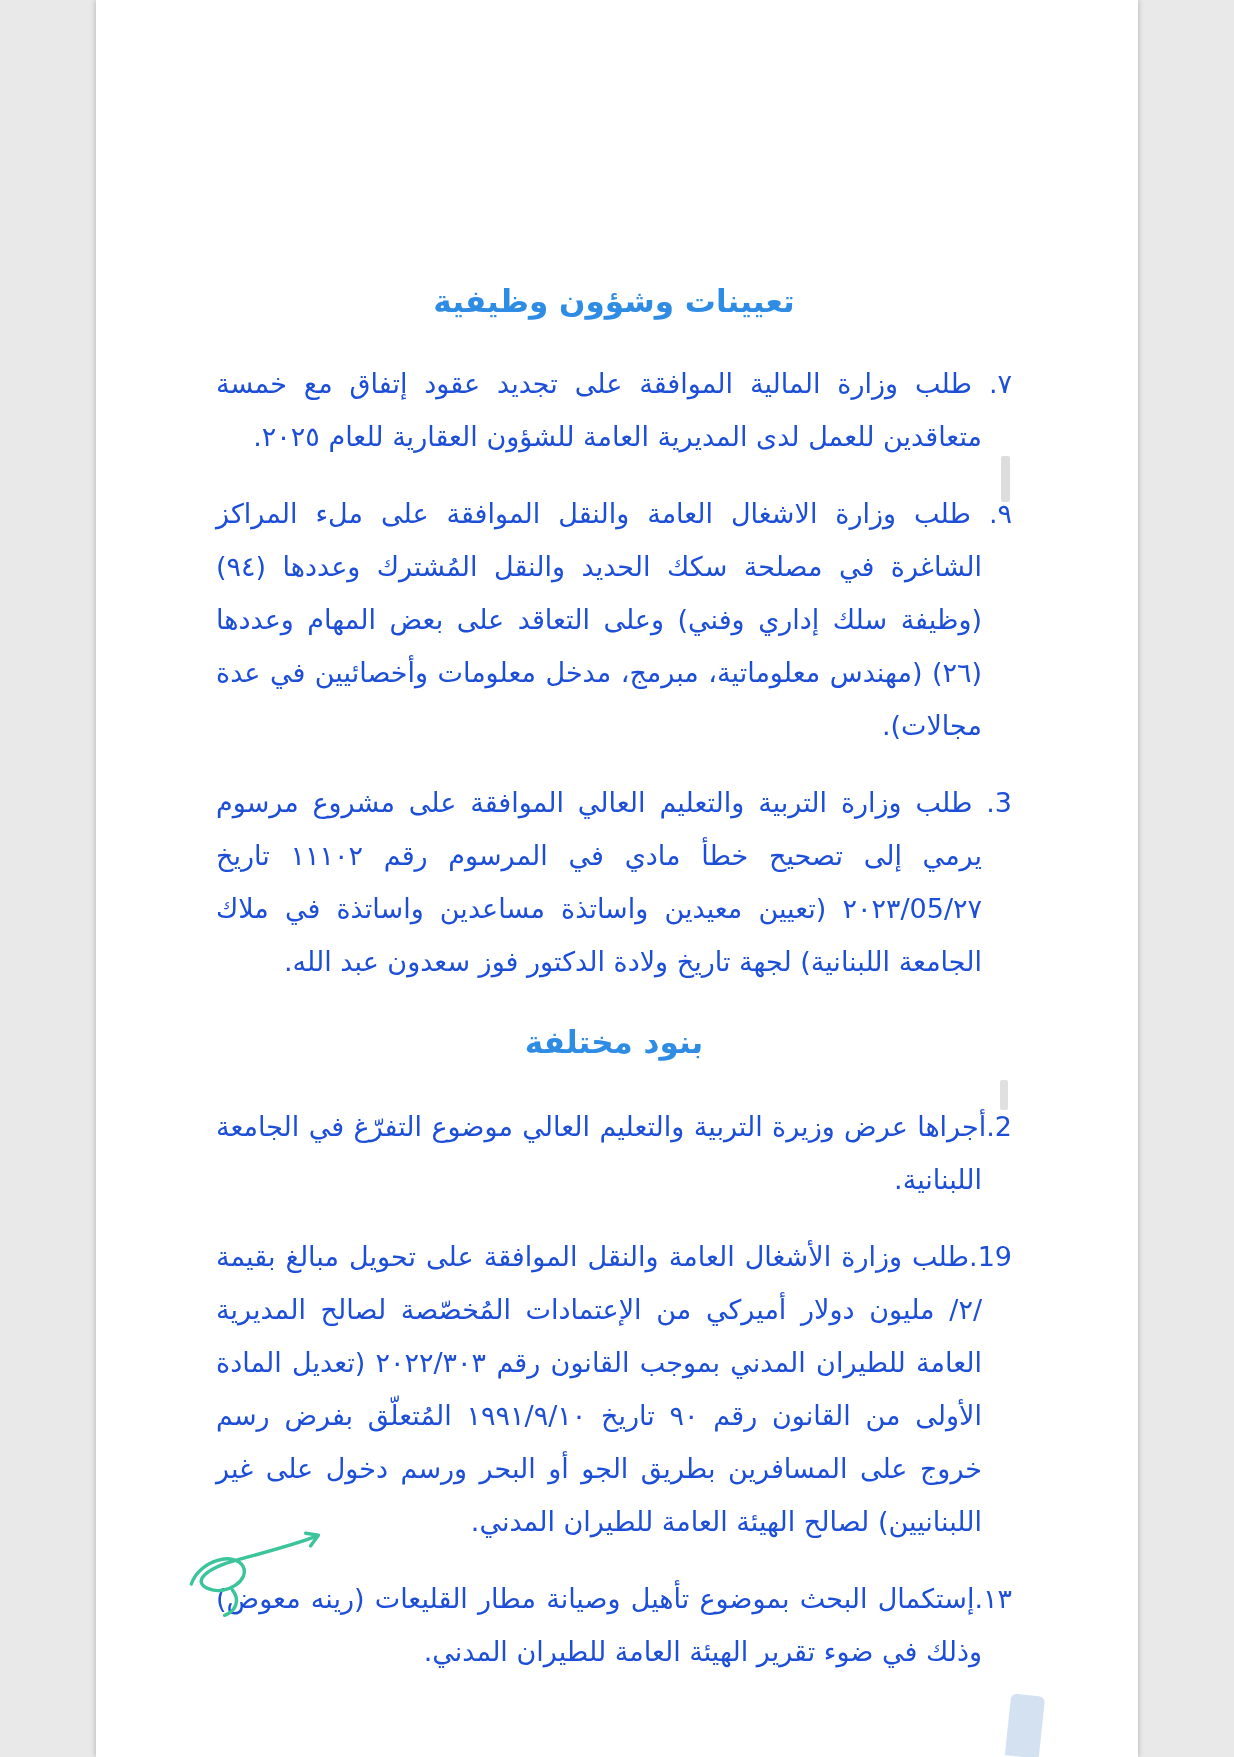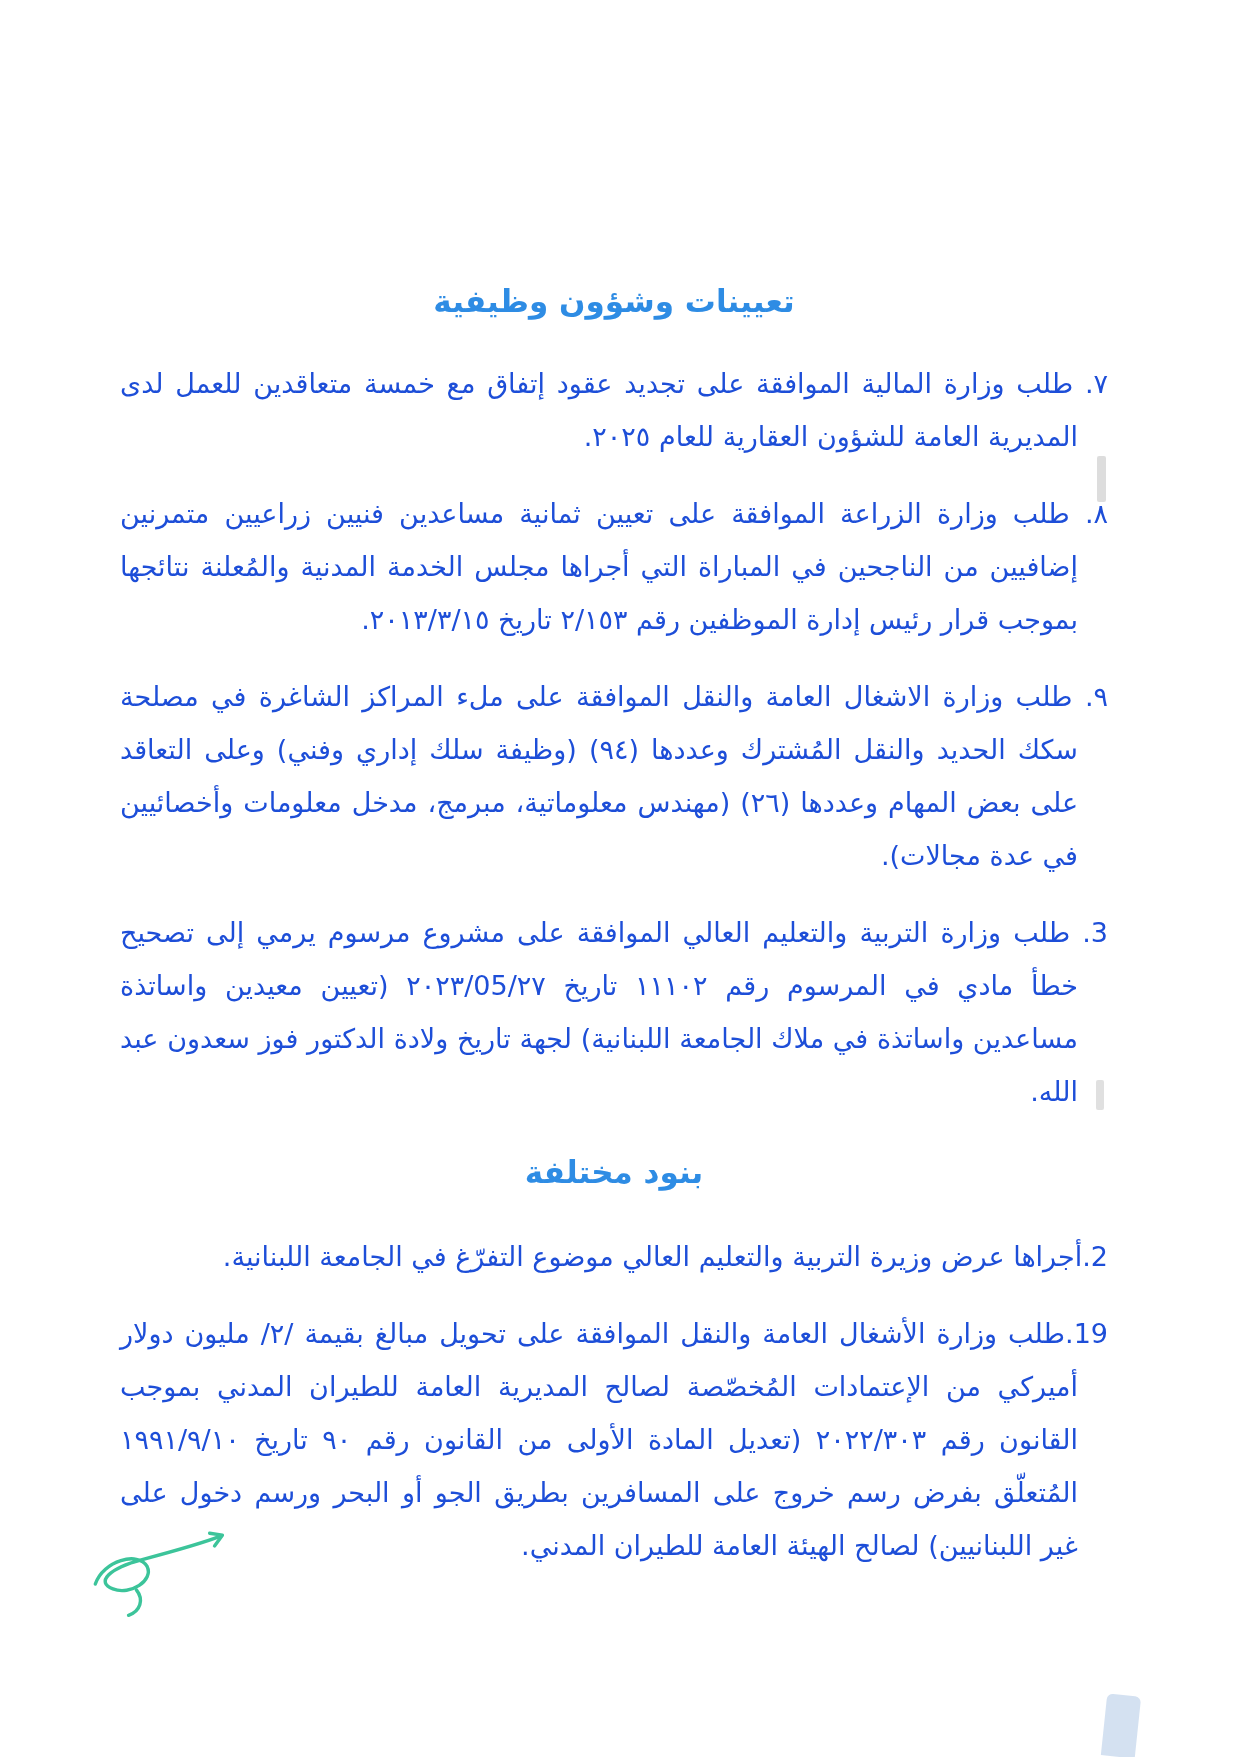--- a/index.html
+++ b/index.html
@@ -1,18 +1,18 @@
 <!DOCTYPE html>
 <html lang="ar"><head>
 <meta charset="utf-8">
 <style>
   html,body{margin:0;padding:0;background:#e9e9e9;}
   .page{
     position:relative;
-    width:1234px;height:1757px;
+    width:1042px;height:1757px;
     margin:0 auto;
     background:#ffffff;
     font-family:"DejaVu Sans", sans-serif;
     overflow:hidden;
     box-shadow:0 0 6px rgba(0,0,0,.25);
   }
   .content{
     position:absolute;
     top:0;left:0;right:0;
     padding:283px 126px 0 120px;
@@ -68,42 +68,42 @@
 <div class="page">
 
   <div class="content">
 
     <h1 class="section-heading" dir="rtl">تعيينات وشؤون وظيفية</h1>
 
     <p class="item" dir="rtl">
       <span class="num">٧. </span><span>طلب وزارة المالية الموافقة على تجديد عقود إتفاق مع خمسة متعاقدين للعمل لدى المديرية العامة للشؤون العقارية للعام ٢٠٢٥.</span>
     </p>
 
-    <p class="item" dir="rtl">
-      <span class="num">٨. </span><span>طلب وزارة الزراعة الموافقة على تعيين ثمانية مساعدين فنيين زراعيين متمرنين إضافيين من الناجحين في المباراة التي أجراها مجلس الخدمة المدنية والمُعلنة نتائجها بموجب قرار رئيس إدارة الموظفين رقم ٢/١٥٣ تاريخ ٢٠١٣/٣/١٥.</span>
-    </p>
 
     <p class="item" dir="rtl">
       <span class="num">٩. </span><span>طلب وزارة الاشغال العامة والنقل الموافقة على ملء المراكز الشاغرة في مصلحة سكك الحديد والنقل المُشترك وعددها (٩٤) (وظيفة سلك إداري وفني) وعلى التعاقد على بعض المهام وعددها (٢٦) (مهندس معلوماتية، مبرمج، مدخل معلومات وأخصائيين في عدة مجالات).</span>
     </p>
 
     <p class="item" dir="rtl">
       <span class="num">3. </span><span>طلب وزارة التربية والتعليم العالي الموافقة على مشروع مرسوم يرمي إلى تصحيح خطأ مادي في المرسوم رقم ١١١٠٢ تاريخ ٢٠٢٣/05/٢٧ (تعيين معيدين واساتذة مساعدين واساتذة في ملاك الجامعة اللبنانية) لجهة تاريخ ولادة الدكتور فوز سعدون عبد الله.</span>
     </p>
 
     <h1 class="section-heading second" dir="rtl">بنود مختلفة</h1>
 
     <p class="item" dir="rtl">
       <span class="num">2.</span><span>أجراها عرض وزيرة التربية والتعليم العالي موضوع التفرّغ في الجامعة اللبنانية.</span>
     </p>
 
     <p class="item" dir="rtl">
       <span class="num">19.</span><span>طلب وزارة الأشغال العامة والنقل الموافقة على تحويل مبالغ بقيمة /٢/ مليون دولار أميركي من الإعتمادات المُخصّصة لصالح المديرية العامة للطيران المدني بموجب القانون رقم ٢٠٢٢/٣٠٣ (تعديل المادة الأولى من القانون رقم ٩٠ تاريخ ١٩٩١/٩/١٠ المُتعلّق بفرض رسم خروج على المسافرين بطريق الجو أو البحر ورسم دخول على غير اللبنانيين) لصالح الهيئة العامة للطيران المدني.</span>
     </p>
 
+    <p class="item" dir="rtl">
+      <span class="num">١٣.</span><span>إستكمال البحث بموضوع تأهيل وصيانة مطار القليعات (رينه معوض) وذلك في ضوء تقرير الهيئة العامة للطيران المدني.</span>
+    </p>
 
   </div>
 
   <div class="signature">
     <svg viewBox="0 0 220 120" xmlns="http://www.w3.org/2000/svg">
       <path d="M30 58 C38 34 74 24 83 40 C90 54 66 70 48 63 C30 56 44 42 78 33 C108 25 138 17 158 9"></path>
       <path d="M147 6 L160 8 L152 19"></path>
       <path d="M72 64 C80 74 76 86 64 90"></path>
     </svg>
   </div>

